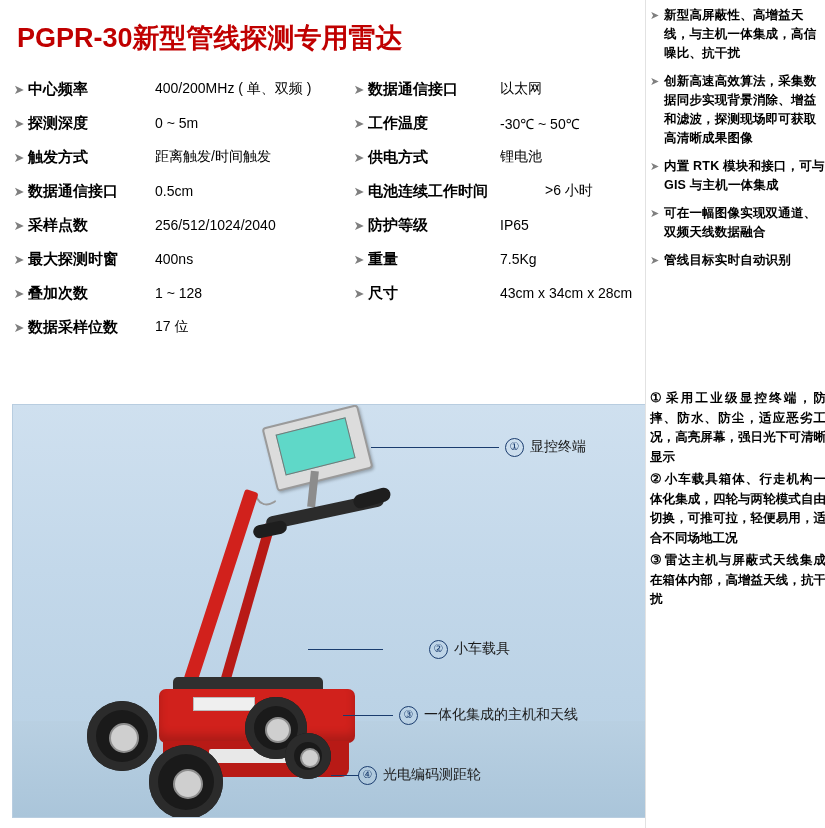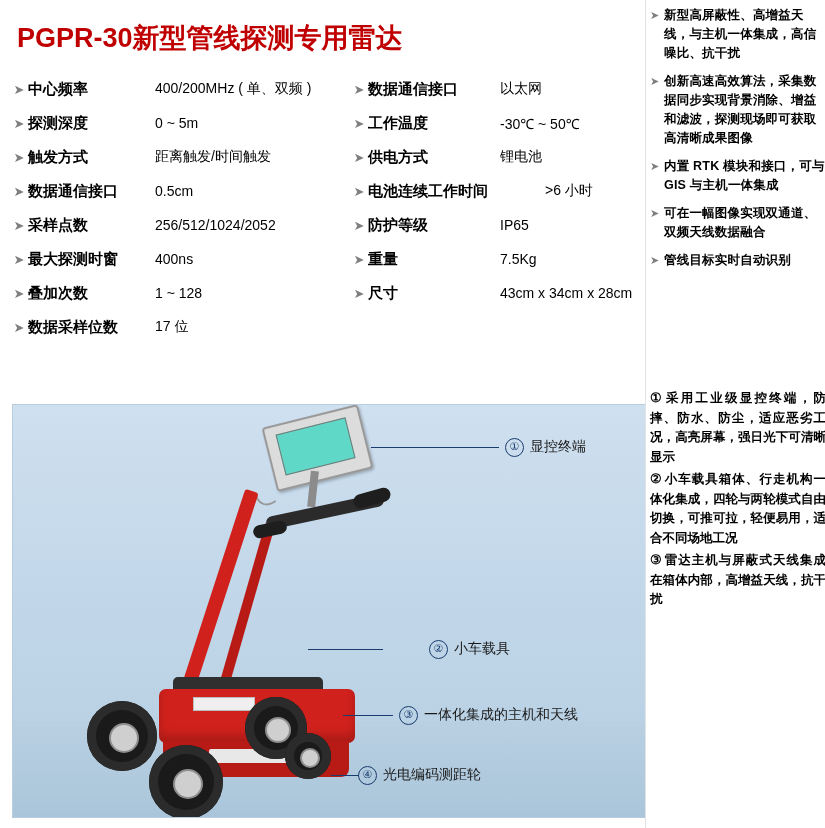--- a/index.html
+++ b/index.html
@@ -349,21 +349,21 @@
           <span class="spec-value lv">距离触发/时间触发</span>
         </div>
         <div class="spec-row">
           <span class="bullet">➤</span>
           <span class="spec-label">数据通信接口</span>
           <span class="spec-value lv">0.5cm</span>
         </div>
         <div class="spec-row">
           <span class="bullet">➤</span>
           <span class="spec-label">采样点数</span>
-          <span class="spec-value lv">256/512/1024/2052</span>
+          <span class="spec-value lv">256/512/1024/2040</span>
         </div>
         <div class="spec-row">
           <span class="bullet">➤</span>
           <span class="spec-label">最大探测时窗</span>
           <span class="spec-value lv">400ns</span>
         </div>
         <div class="spec-row">
           <span class="bullet">➤</span>
           <span class="spec-label">叠加次数</span>
           <span class="spec-value lv">1 ~ 128</span>

